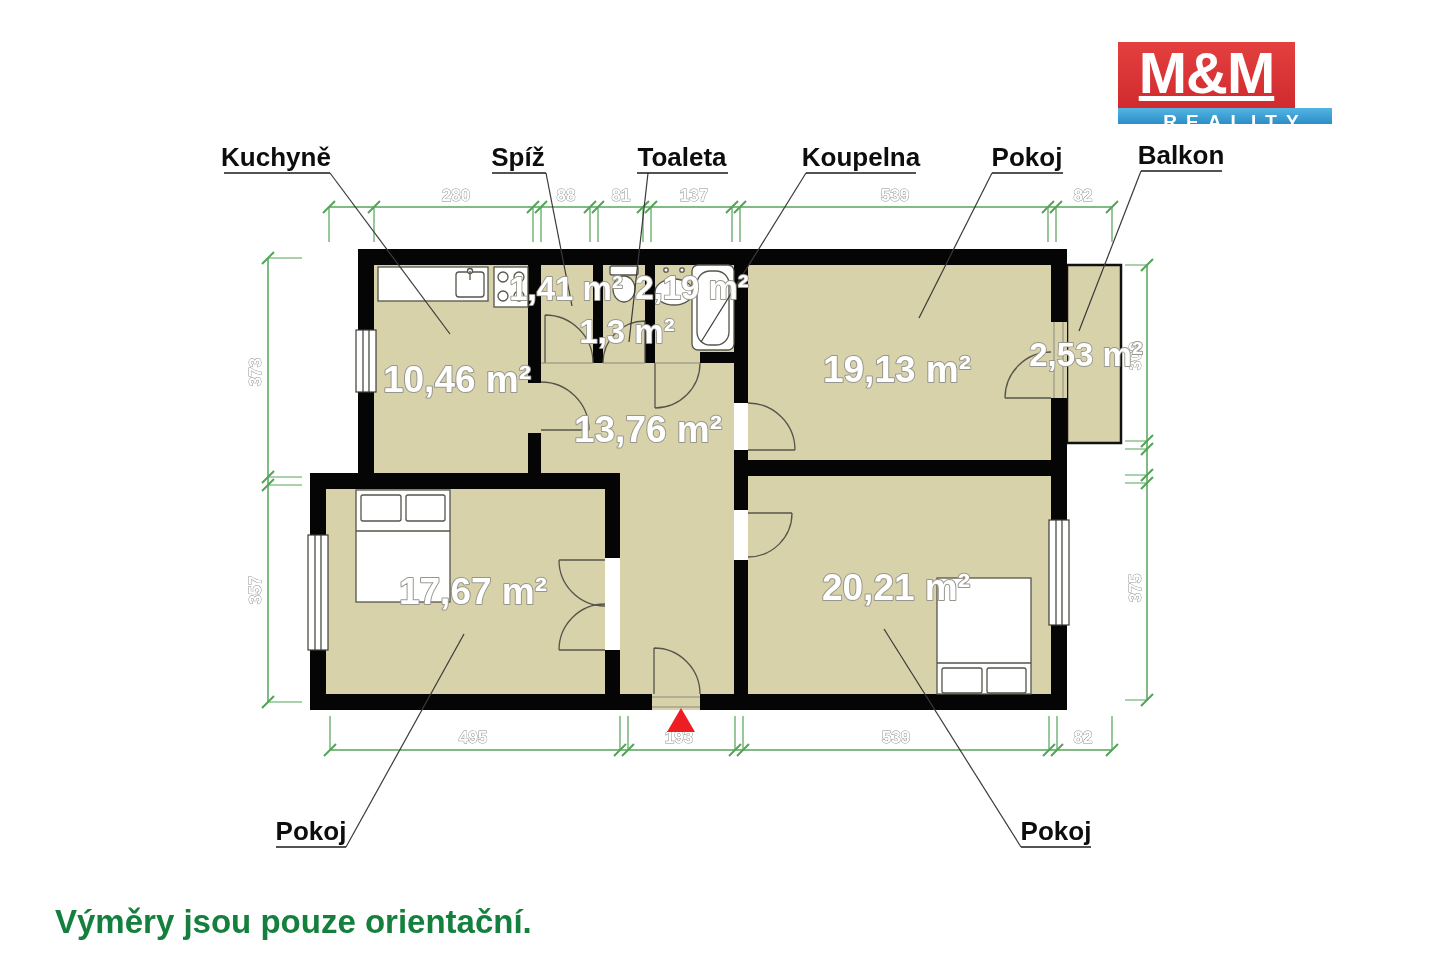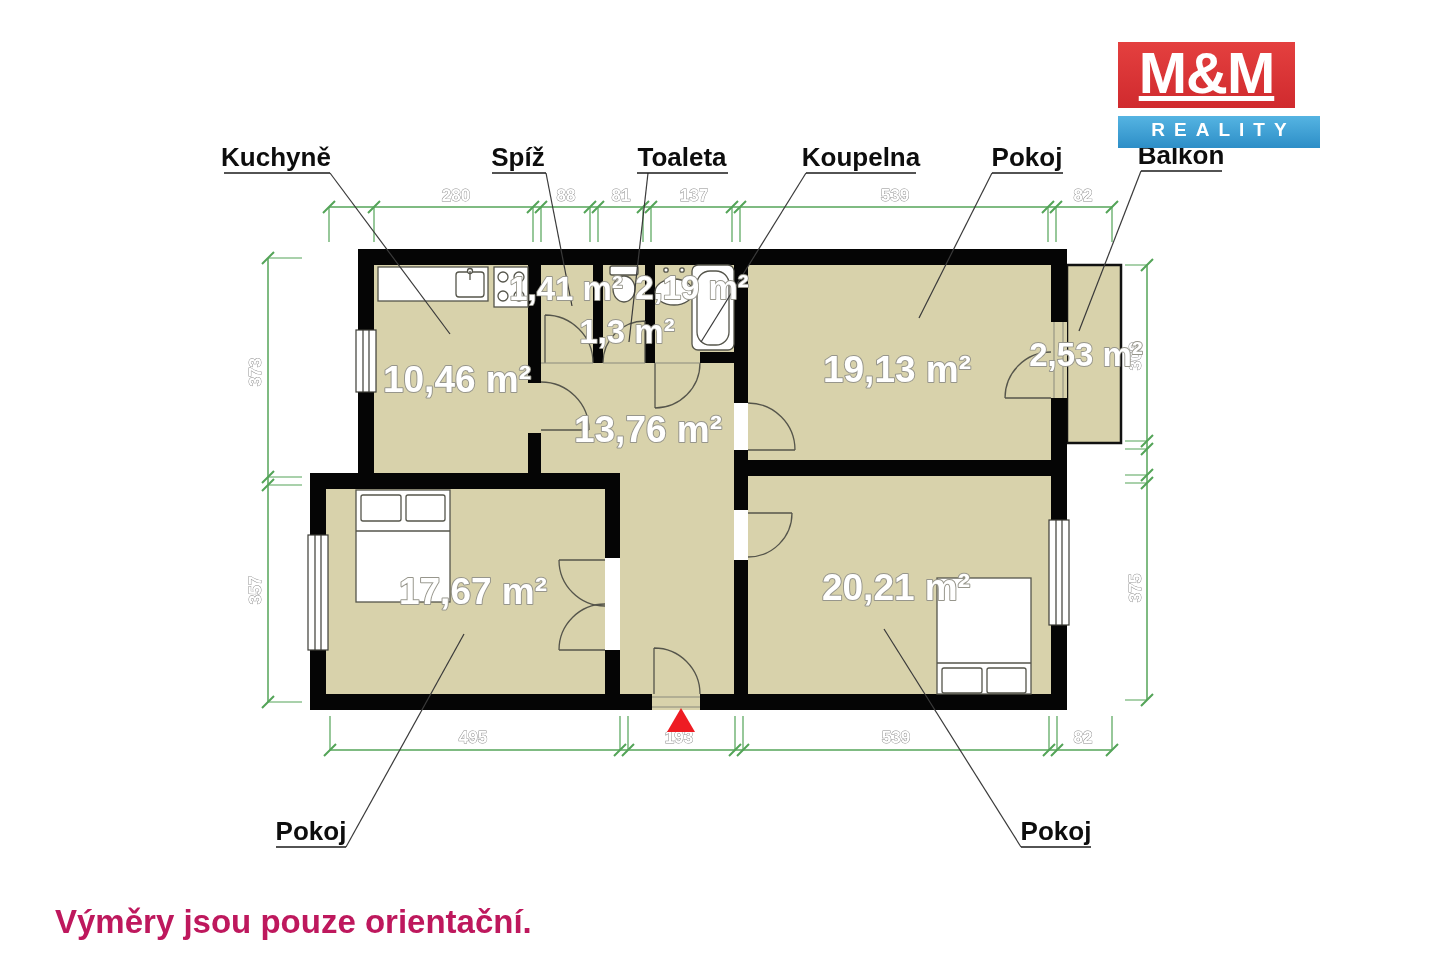--- a/index.html
+++ b/index.html
@@ -14,26 +14,26 @@
   .area-33{font-size:33px;stroke-width:1.8;}
   .dim-label{font-weight:bold;font-size:17px;fill:#ffffff;stroke:#8a8a8a;stroke-width:0.9;paint-order:stroke;}
   .logo{position:absolute;left:1118px;top:42px;width:202px;}
   .logo-red{
     width:177px;height:66px;background:linear-gradient(180deg,#e4403f,#d02a2e);
     color:#fff;font-weight:900;font-size:58px;line-height:62px;text-align:center;
     letter-spacing:-1px;
     text-decoration:underline;
   }
   .logo-blue{
-    margin-top:8px;width:202px;height:32px;background:linear-gradient(180deg,#55b4e2,#2d8ec7);
+    margin-top:0;width:202px;height:16px;background:linear-gradient(180deg,#55b4e2,#2d8ec7);
     color:#fff;font-weight:bold;font-size:19px;line-height:28px;text-align:center;
-    letter-spacing:9px;text-indent:9px;
+    letter-spacing:9px;text-indent:9px;padding-left:12px;
   }
   .disclaimer{
-    position:absolute;left:55px;top:903px;font-size:33px;font-weight:bold;color:#be185d;
+    position:absolute;left:55px;top:903px;font-size:33px;font-weight:bold;color:#15803d;
   }
 </style>
 </head>
 <body>
 
 <div id="stage">
 
   <svg id="plan-svg" width="1440" height="960" viewBox="0 0 1440 960">
 
     <g fill="#d8d2ab">

